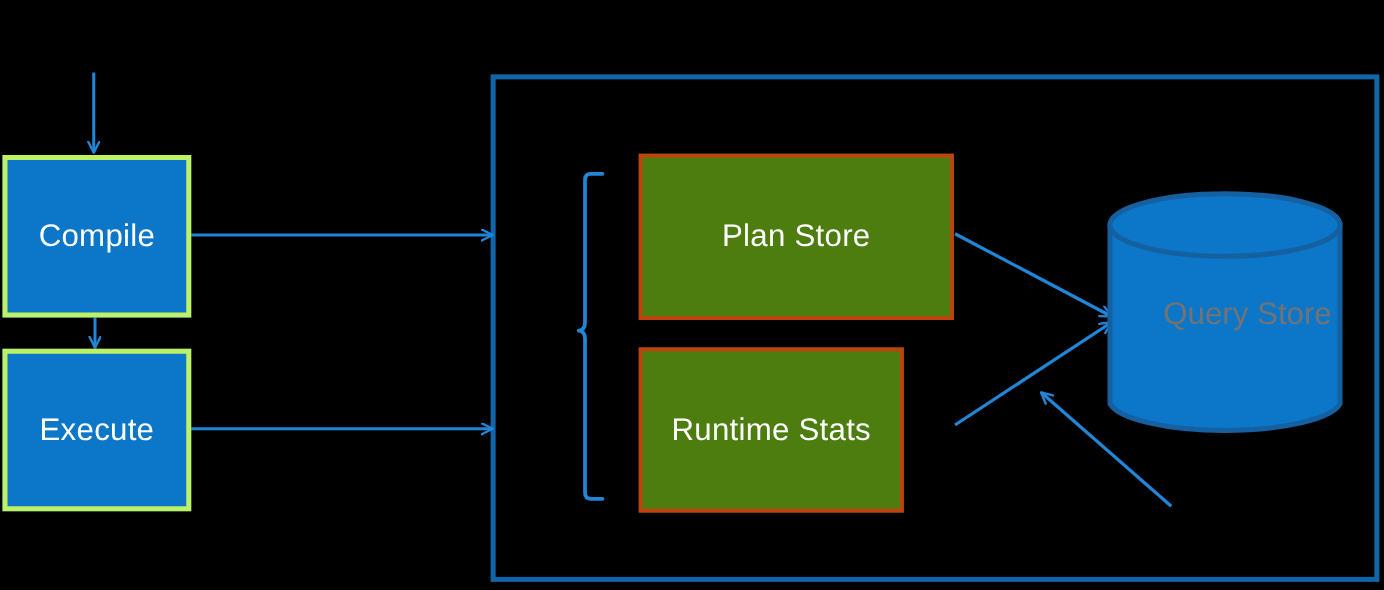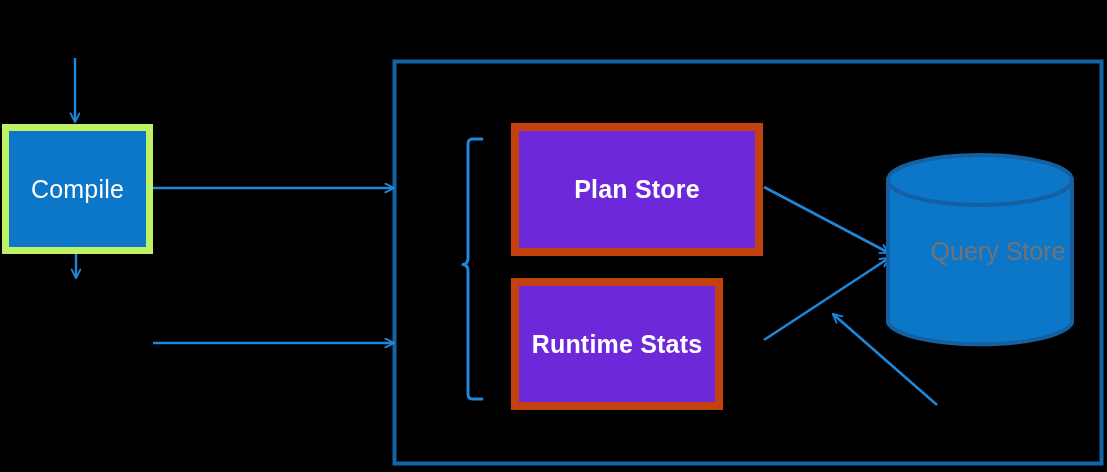--- a/index.html
+++ b/index.html
@@ -29,29 +29,29 @@
     box-sizing: border-box;
     display: flex;
     align-items: center;
     justify-content: center;
     text-align: center;
     color: #ffffff;
     letter-spacing: 0.2px;
   }
   .proc-box {
     background: #0c76c8;
-    border: 7px solid #bef264;
+    border: 4px solid #bef264;
     font-size: 25px;
     font-weight: 400;
   }
   .store-box {
-    background: #6d28d9;
-    border: 8px solid #c2410c;
+    background: #4d7c0f;
+    border: 3px solid #c2410c;
     font-size: 25px;
-    font-weight: 700;
+    font-weight: 400;
   }
   .cyl-label {
     position: absolute;
     color: #737373;
     font-size: 25px;
     line-height: 31px;
     text-align: center;
     width: 222px;
     left: 887px;
     top: 236px;
@@ -92,20 +92,23 @@
     <g>
       <path d="M888,180 L888,323 A93,25 0 0 0 1072,323 L1072,180 Z" fill="#0c76c8" stroke="#1560a0" stroke-width="4"></path>
       <ellipse cx="980" cy="180" rx="92" ry="25" fill="#0c76c8" stroke="#1560a0" stroke-width="4"></ellipse>
     </g>
   </svg>
 
   <div class="node proc-box" style="left:2px; top:124px; width:151px; height:130px;">
     <span>Compile</span>
   </div>
 
+  <div class="node proc-box" style="left:2px; top:279px; width:151px; height:130px;">
+    <span>Execute</span>
+  </div>
 
   <div class="node store-box" style="left:511px; top:123px; width:252px; height:133px;">
     <span>Plan Store</span>
   </div>
 
   <div class="node store-box" style="left:511px; top:278px; width:212px; height:132px;">
     <span>Runtime Stats</span>
   </div>
 
   <div class="cyl-label">

